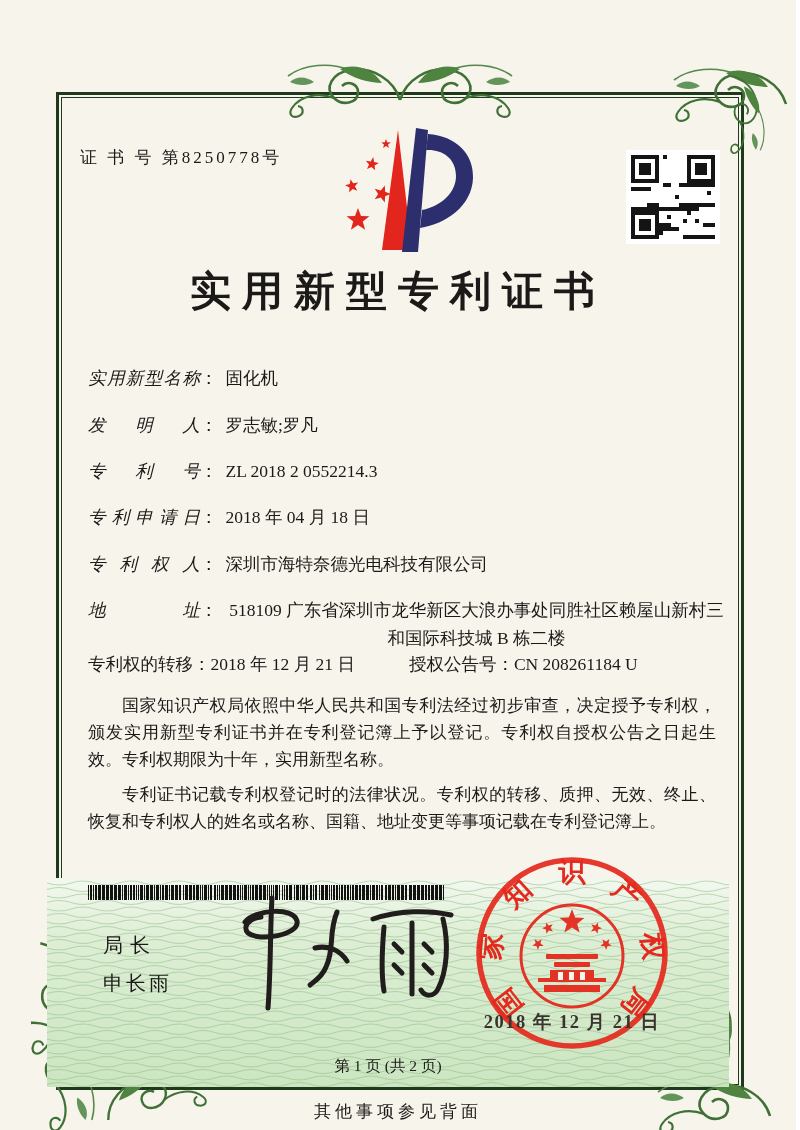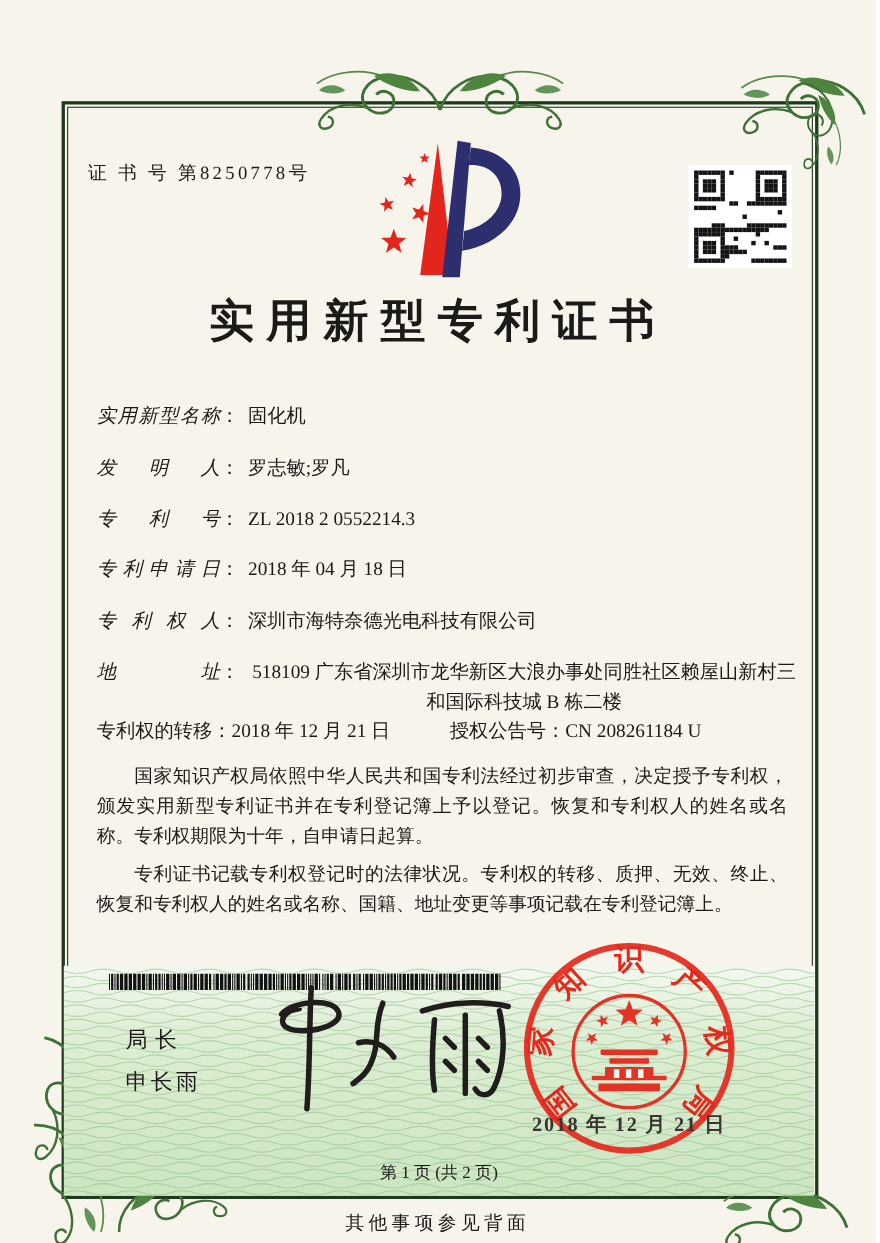--- a/index.html
+++ b/index.html
@@ -39,21 +39,21 @@
   .f0{top:364px}.f1{top:411px}.f2{top:457px}.f3{top:503px}.f4{top:550px}.f5{top:596px}
   .grant{ top:650px; }
   .grant .pair2{ margin-left:54px; }
   .paras{
     position:absolute; left:88px; top:692px; width:628px;
     font-size:17px; line-height:27px; text-align:justify;
   }
   .paras p{ margin:0; text-indent:2em; }
   .paras p + p{ margin-top:8px; }
   .band{
-    position:absolute; left:58px; top:878px; width:682px; height:209px;
+    position:absolute; left:47px; top:878px; width:682px; height:209px;
     background:linear-gradient(180deg,#f3f8ef 0%,#ddeed4 30%,#cbe5c1 100%);
     overflow:hidden;
   }
   .band svg.waves{ position:absolute; inset:0; }
   .barcode{
     position:absolute; left:41px; top:7px; width:358px; height:15px;
     display:flex; align-items:stretch; overflow:hidden;
   }
   .barcode span{ display:block; background:#121212; }
   .sig-title{ position:absolute; left:56px; top:54px; font-size:20px; letter-spacing:7px; }
@@ -604,21 +604,21 @@
   <div class="fr grant">
     <span>专利权的转移</span>
       <span>：</span>
       <span>2018 年 12 月 21 日</span>
     <span class="pair2">授权公告号</span>
       <span>：</span>
       <span>CN 208261184 U</span>
   </div>
 
   <div class="paras">
-    <p>国家知识产权局依照中华人民共和国专利法经过初步审查，决定授予专利权，颁发实用新型专利证书并在专利登记簿上予以登记。恢复和专利权人的姓名或名称。专利权期限为十年，自申请日起算。</p>
+    <p>国家知识产权局依照中华人民共和国专利法经过初步审查，决定授予专利权，颁发实用新型专利证书并在专利登记簿上予以登记。专利权自授权公告之日起生效。专利权期限为十年，实用新型名称。</p>
     <p>专利证书记载专利权登记时的法律状况。专利权的转移、质押、无效、终止、恢复和专利权人的姓名或名称、国籍、地址变更等事项记载在专利登记簿上。</p>
   </div>
 
   <div class="band">
     <svg class="waves" width="682" height="209" aria-hidden="true">
         <path d="M0 5.0 q 12 4.0 24 0 q 12 -4.0 24 0 q 12 4.0 24 0 q 12 -4.0 24 0 q 12 4.0 24 0 q 12 -4.0 24 0 q 12 4.0 24 0 q 12 -4.0 24 0 q 12 4.0 24 0 q 12 -4.0 24 0 q 12 4.0 24 0 q 12 -4.0 24 0 q 12 4.0 24 0 q 12 -4.0 24 0 q 12 4.0 24 0 q 12 -4.0 24 0 q 12 4.0 24 0 q 12 -4.0 24 0 q 12 4.0 24 0 q 12 -4.0 24 0 q 12 4.0 24 0 q 12 -4.0 24 0 q 12 4.0 24 0 q 12 -4.0 24 0 q 12 4.0 24 0 q 12 -4.0 24 0 q 12 4.0 24 0 q 12 -4.0 24 0 q 12 4.0 24 0" fill="none" stroke="#8fbc86" stroke-width="1" opacity="0.55"></path>
         <path d="M0 11.5 q 12 -4.0 24 0 q 12 4.0 24 0 q 12 -4.0 24 0 q 12 4.0 24 0 q 12 -4.0 24 0 q 12 4.0 24 0 q 12 -4.0 24 0 q 12 4.0 24 0 q 12 -4.0 24 0 q 12 4.0 24 0 q 12 -4.0 24 0 q 12 4.0 24 0 q 12 -4.0 24 0 q 12 4.0 24 0 q 12 -4.0 24 0 q 12 4.0 24 0 q 12 -4.0 24 0 q 12 4.0 24 0 q 12 -4.0 24 0 q 12 4.0 24 0 q 12 -4.0 24 0 q 12 4.0 24 0 q 12 -4.0 24 0 q 12 4.0 24 0 q 12 -4.0 24 0 q 12 4.0 24 0 q 12 -4.0 24 0 q 12 4.0 24 0 q 12 -4.0 24 0" fill="none" stroke="#8fbc86" stroke-width="1" opacity="0.55"></path>
         <path d="M0 18.0 q 12 4.0 24 0 q 12 -4.0 24 0 q 12 4.0 24 0 q 12 -4.0 24 0 q 12 4.0 24 0 q 12 -4.0 24 0 q 12 4.0 24 0 q 12 -4.0 24 0 q 12 4.0 24 0 q 12 -4.0 24 0 q 12 4.0 24 0 q 12 -4.0 24 0 q 12 4.0 24 0 q 12 -4.0 24 0 q 12 4.0 24 0 q 12 -4.0 24 0 q 12 4.0 24 0 q 12 -4.0 24 0 q 12 4.0 24 0 q 12 -4.0 24 0 q 12 4.0 24 0 q 12 -4.0 24 0 q 12 4.0 24 0 q 12 -4.0 24 0 q 12 4.0 24 0 q 12 -4.0 24 0 q 12 4.0 24 0 q 12 -4.0 24 0 q 12 4.0 24 0" fill="none" stroke="#8fbc86" stroke-width="1" opacity="0.55"></path>
         <path d="M0 24.5 q 12 -4.0 24 0 q 12 4.0 24 0 q 12 -4.0 24 0 q 12 4.0 24 0 q 12 -4.0 24 0 q 12 4.0 24 0 q 12 -4.0 24 0 q 12 4.0 24 0 q 12 -4.0 24 0 q 12 4.0 24 0 q 12 -4.0 24 0 q 12 4.0 24 0 q 12 -4.0 24 0 q 12 4.0 24 0 q 12 -4.0 24 0 q 12 4.0 24 0 q 12 -4.0 24 0 q 12 4.0 24 0 q 12 -4.0 24 0 q 12 4.0 24 0 q 12 -4.0 24 0 q 12 4.0 24 0 q 12 -4.0 24 0 q 12 4.0 24 0 q 12 -4.0 24 0 q 12 4.0 24 0 q 12 -4.0 24 0 q 12 4.0 24 0 q 12 -4.0 24 0" fill="none" stroke="#8fbc86" stroke-width="1" opacity="0.55"></path>
         <path d="M0 31.0 q 12 4.0 24 0 q 12 -4.0 24 0 q 12 4.0 24 0 q 12 -4.0 24 0 q 12 4.0 24 0 q 12 -4.0 24 0 q 12 4.0 24 0 q 12 -4.0 24 0 q 12 4.0 24 0 q 12 -4.0 24 0 q 12 4.0 24 0 q 12 -4.0 24 0 q 12 4.0 24 0 q 12 -4.0 24 0 q 12 4.0 24 0 q 12 -4.0 24 0 q 12 4.0 24 0 q 12 -4.0 24 0 q 12 4.0 24 0 q 12 -4.0 24 0 q 12 4.0 24 0 q 12 -4.0 24 0 q 12 4.0 24 0 q 12 -4.0 24 0 q 12 4.0 24 0 q 12 -4.0 24 0 q 12 4.0 24 0 q 12 -4.0 24 0 q 12 4.0 24 0" fill="none" stroke="#8fbc86" stroke-width="1" opacity="0.55"></path>

